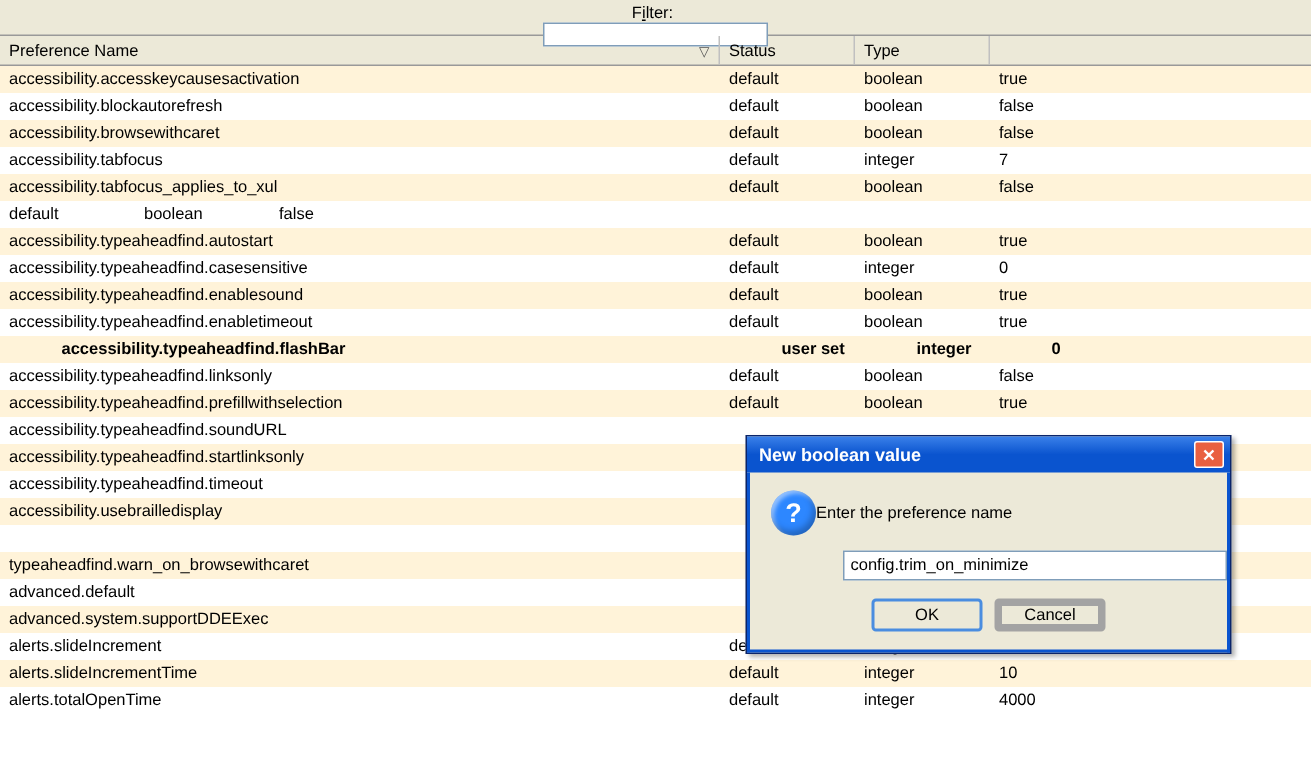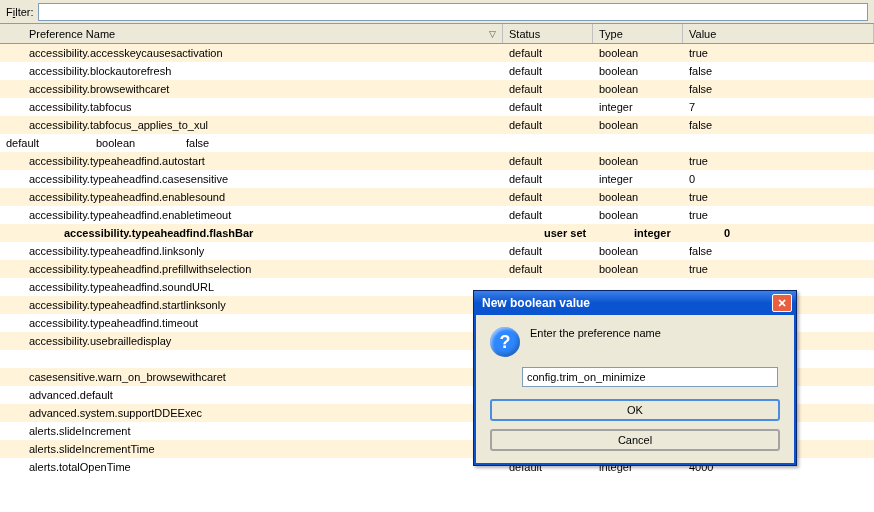--- a/index.html
+++ b/index.html
@@ -12,20 +12,21 @@
     overflow: hidden;
     position: relative;
   }
   .filter-bar {
     display: flex;
     align-items: center;
     padding: 3px 6px;
     border-bottom: 1px solid #999;
     background: #ece9d8;
     height: 24px;
+    flex-direction: column;
   }
   .filter-label { margin-right: 4px; }
   .filter-label .underline { text-decoration: underline; }
   .filter-input {
     flex: 1;
     height: 18px;
     border: 1px solid #7f9db9;
     padding: 1px 3px;
     font: inherit;
   }
@@ -37,21 +38,21 @@
     align-items: center;
   }
   .hcell {
     border-right: 1px solid #c0c0c0;
     padding: 2px 6px;
     height: 100%;
     display: flex;
     align-items: center;
     position: relative;
   }
-  .col-name { width: 480px; margin-left: 23px; }
+  .col-name { width: 480px; }
   .col-status { width: 90px; }
   .col-type { width: 90px; }
   .col-value { flex: 1; }
   .sort-glyph {
     position: absolute;
     right: 6px;
     font-size: 9px;
     color: #555;
   }
   .rows { }
@@ -61,21 +62,21 @@
     align-items: center;
   }
   .row:nth-child(odd) { background: #fff3d9; }
   .row:nth-child(even) { background: #ffffff; }
   .cell { padding: 1px 6px; overflow: hidden; white-space: nowrap; }
   .row.bold .cell { font-weight: bold; padding-left: 41px; }
 
   
   .dialog {
     position: absolute;
-    left: 473px;
+    left: 497px;
     top: 290px;
     width: 324px;
     background: #ece9d8;
     border: 1px solid #0a246a;
     box-shadow: 2px 2px 3px rgba(0,0,0,0.3);
   }
   .titlebar {
     height: 24px;
     background: linear-gradient(to bottom, #3a80e9 0%, #0a54cf 50%, #0a54cf 100%);
     color: #fff;
@@ -95,55 +96,54 @@
     font-weight: bold;
     font-size: 11px;
     display: flex; align-items: center; justify-content: center;
     cursor: pointer;
   }
   .dialog-body {
     padding: 12px 14px 4px 14px;
     border: 2px solid #0a54cf;
     border-top: none;
   }
-  .dialog-row1 { display: flex; align-items: flex-start; gap: 10px; margin-bottom: 10px; }
+  .dialog-row1 { display: flex; align-items: center; gap: 0; margin-bottom: 10px; }
   .qicon {
     width: 30px; height: 30px;
     border-radius: 50%;
     background: #2d87ff;
     position: relative;
     flex-shrink: 0;
     box-shadow: inset -2px -3px 4px rgba(0,0,0,0.25), inset 2px 2px 3px rgba(255,255,255,0.5);
   }
   .qicon::after {
     content: "?";
     position: absolute; inset: 0;
     display: flex; align-items: center; justify-content: center;
     color: #fff; font-weight: bold; font-size: 18px;
   }
   .dialog-input {
     width: 256px;
     height: 20px;
-    margin-left: 32px;
+    margin-left: 48px;
     border: 1px solid #7f9db9;
     padding: 1px 4px;
     font: inherit;
   }
   .dialog-buttons {
     display: flex;
     justify-content: center;
     gap: 8px;
     margin: 12px 0 8px 0;
-    flex-direction: column;
   }
   .dbtn {
     min-width: 74px;
     height: 22px;
     background: #ece9d8;
-    border: 2px solid #a3a3a3;
+    border: 5px solid #a3a3a3;
     border-radius: 3px;
     font: inherit;
     cursor: pointer;
   }
   .dbtn.default {
     border: 2px solid #4a8de0;
   }
 </style>
 </head>
 <body>
@@ -157,23 +157,20 @@
   <div class="hcell col-name">
     <span>Preference Name</span>
     <span class="sort-glyph">▽</span>
   </div>
   <div class="hcell col-status">
       <span>Status</span>
     </div>
   <div class="hcell col-type">
       <span>Type</span>
     </div>
-  <div class="hcell col-value">
-      <span>Value</span>
-    </div>
 </div>
 
 <div class="rows" id="rows">
     <div class="row">
       <div class="cell col-name">accessibility.accesskeycausesactivation</div>
       <div class="cell col-status">default</div>
       <div class="cell col-type">boolean</div>
       <div class="cell col-value">true</div>
     </div>
     <div class="row">
@@ -270,21 +267,21 @@
       <div class="cell col-status"></div>
       <div class="cell col-type"></div>
       <div class="cell col-value"></div>
     </div>
     <div class="row">
       <div class="cell col-status"></div>
       <div class="cell col-type"></div>
       <div class="cell col-value"></div>
     </div>
     <div class="row">
-      <div class="cell col-name">casesensitive.warn_on_browsewithcaret</div>
+      <div class="cell col-name">typeaheadfind.warn_on_browsewithcaret</div>
       <div class="cell col-status"></div>
       <div class="cell col-type"></div>
       <div class="cell col-value"></div>
     </div>
     <div class="row">
       <div class="cell col-name">advanced.default</div>
       <div class="cell col-status"></div>
       <div class="cell col-type"></div>
       <div class="cell col-value"></div>
     </div>

